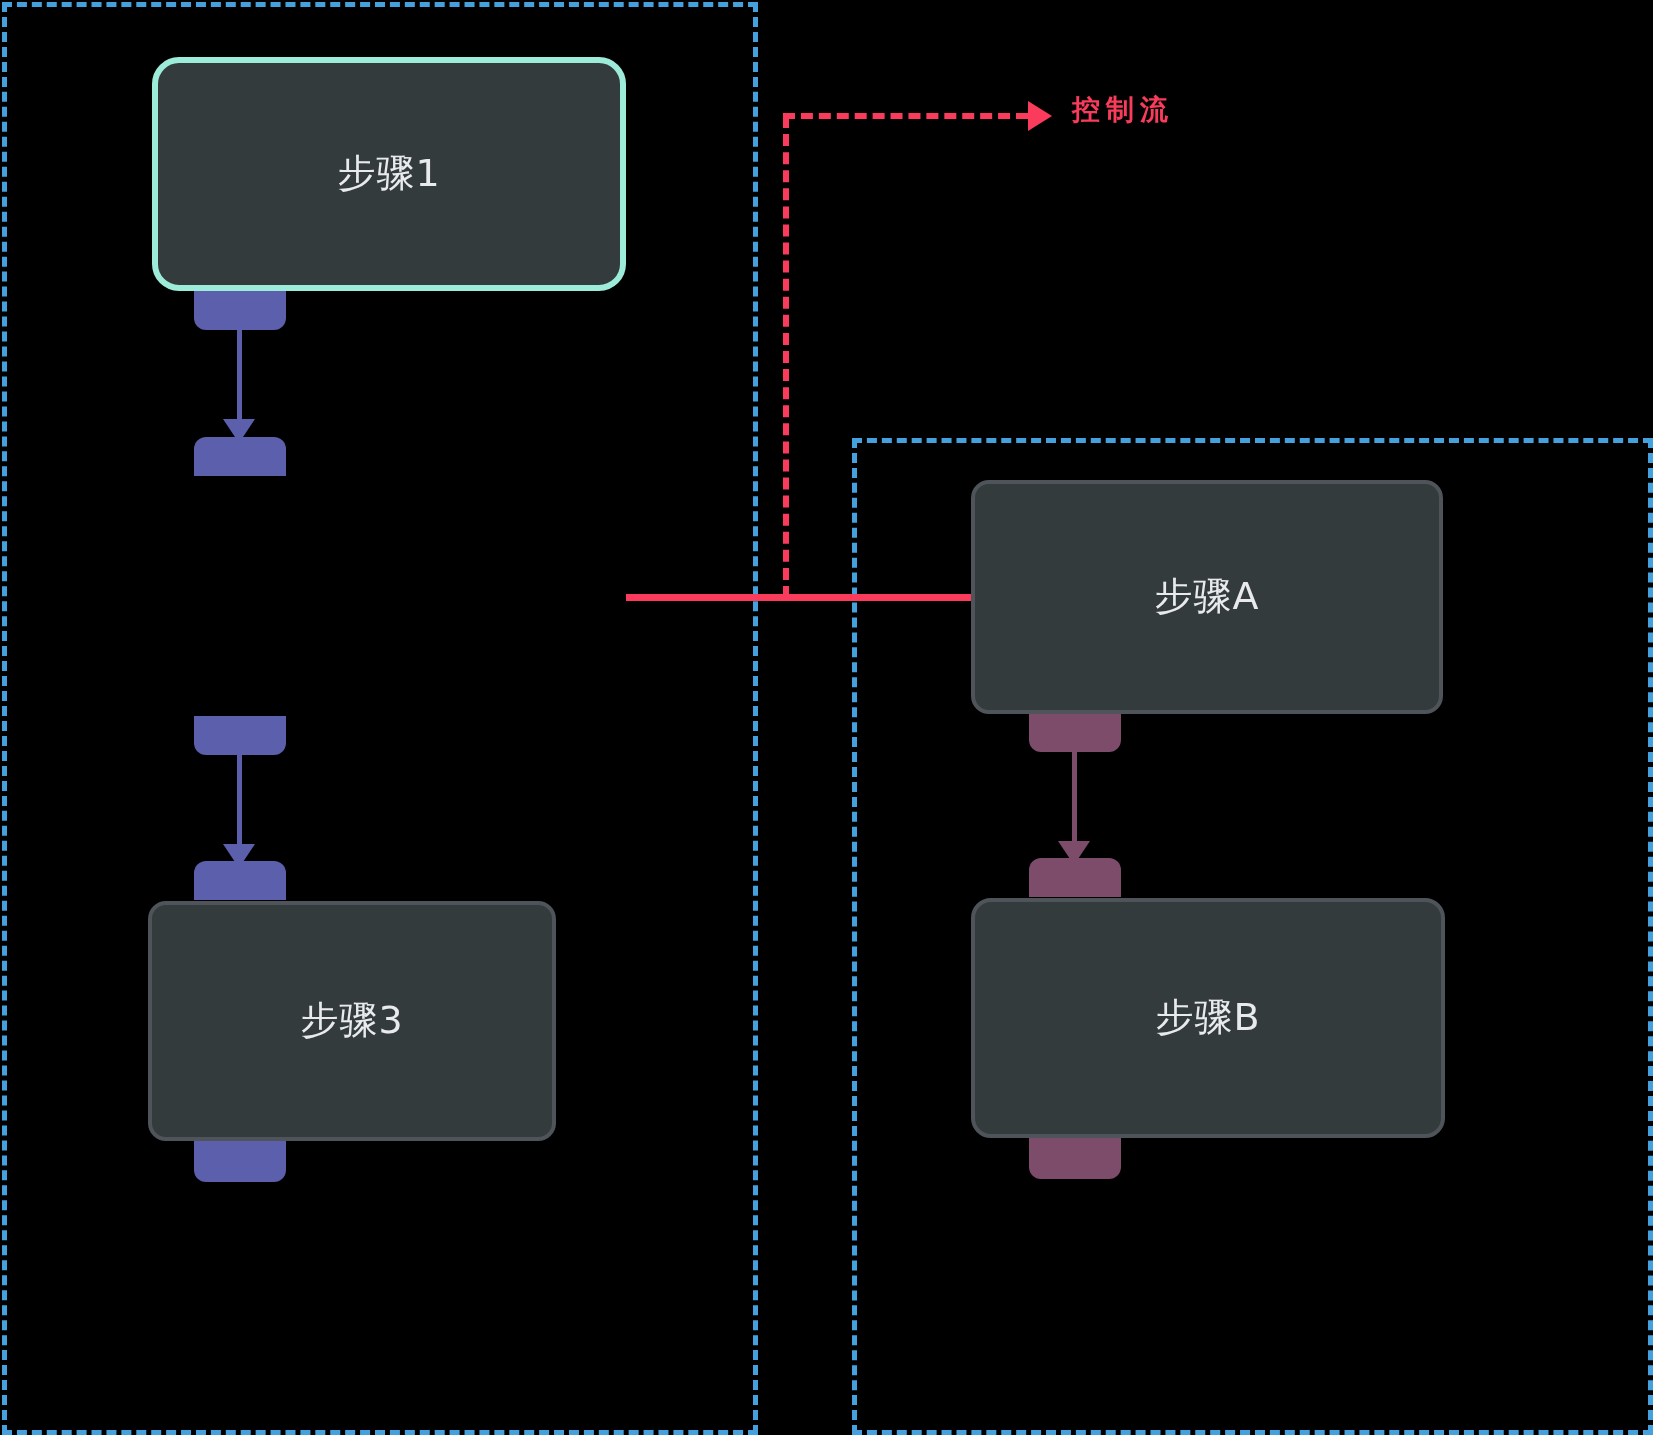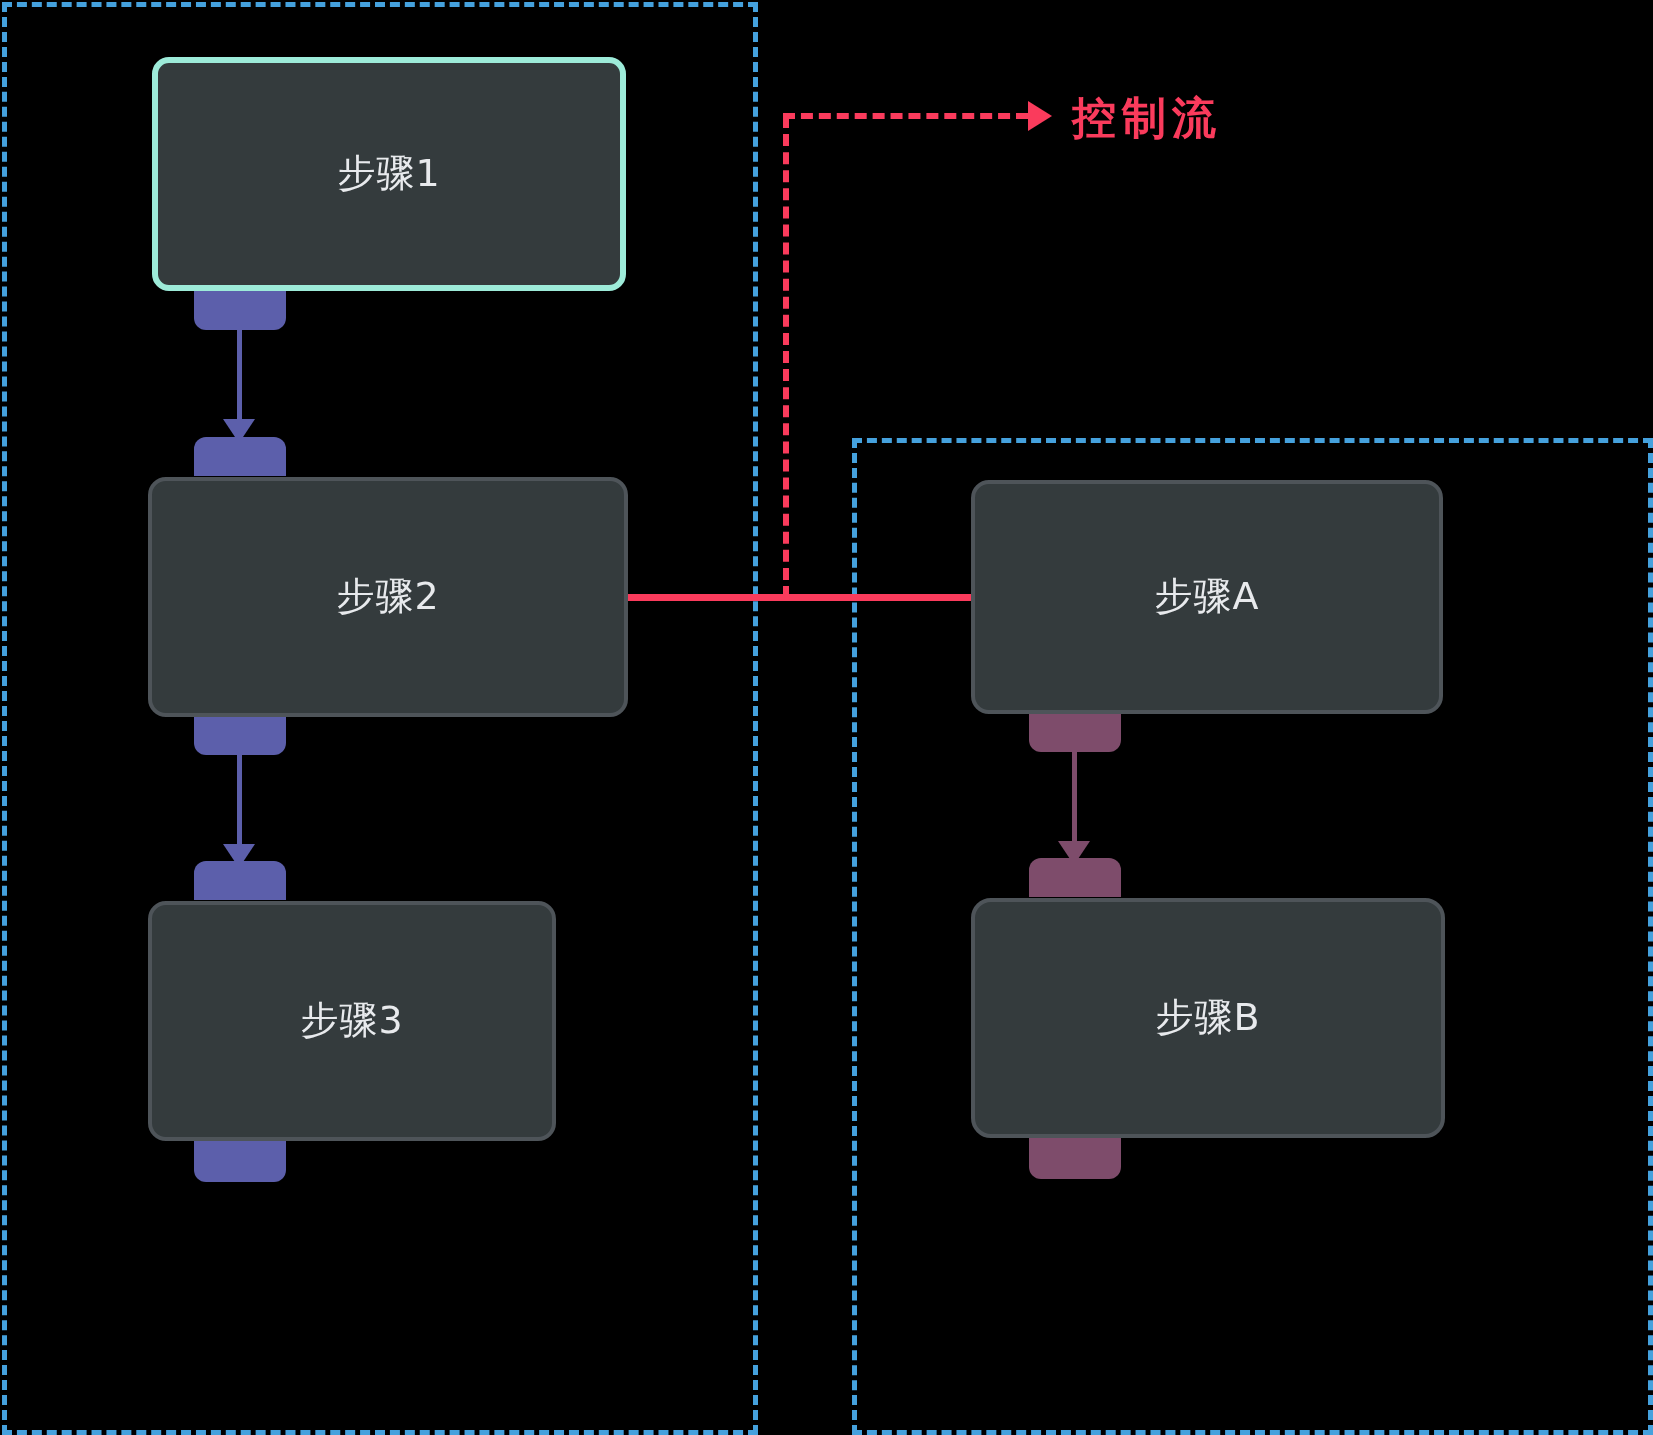--- a/index.html
+++ b/index.html
@@ -34,21 +34,21 @@
     display: flex;
     align-items: center;
     justify-content: center;
     color: #e8eaed;
     font-size: 38px;
     letter-spacing: 1px;
     z-index: 6;
   }
   .node.highlight {
     border: 6px solid #9debd9;
-    border-radius: 17px;
+    border-radius: 27px;
     box-shadow: 0 0 0 0 rgba(0,0,0,0);
   }
   .node .node-label {
     display: block;
     line-height: 1;
     transform: translateY(-1px);
   }
 
   
   .port {
@@ -111,21 +111,21 @@
     width: 0;
     height: 0;
     border-top: 15px solid transparent;
     border-bottom: 15px solid transparent;
     border-left: 24px solid #fa3b5c;
     z-index: 3;
   }
   .legend-label {
     position: absolute;
     color: #fa3b5c;
-    font-size: 44px;
+    font-size: 28px;
     font-weight: bold;
     letter-spacing: 6px;
     white-space: nowrap;
     z-index: 3;
     line-height: 1;
   }
 </style>
 </head>
 <body>
 
@@ -149,23 +149,20 @@
     <span class="node-label">步骤1</span>
   </div>
 
   <div class="port bottom purple" style="left:194px; top:291px; width:92px; height:39px;"></div>
 
   <div class="arrow-line purple" style="left:237px; top:330px; width:5px; height:101px;"></div>
   <div class="arrow-head purple" style="left:223px; top:419px;"></div>
 
   <div class="port top purple" style="left:194px; top:437px; width:92px; height:39px;"></div>
 
-  <div class="node" style="left:148px; top:477px; width:480px; height:240px;">
-    <span class="node-label">步骤2</span>
-  </div>
 
   <div class="port bottom purple" style="left:194px; top:716px; width:92px; height:39px;"></div>
 
   <div class="arrow-line purple" style="left:237px; top:755px; width:5px; height:101px;"></div>
   <div class="arrow-head purple" style="left:223px; top:844px;"></div>
 
   <div class="port top purple" style="left:194px; top:861px; width:92px; height:39px;"></div>
 
   <div class="node" style="left:148px; top:901px; width:408px; height:240px;">
     <span class="node-label">步骤3</span>

